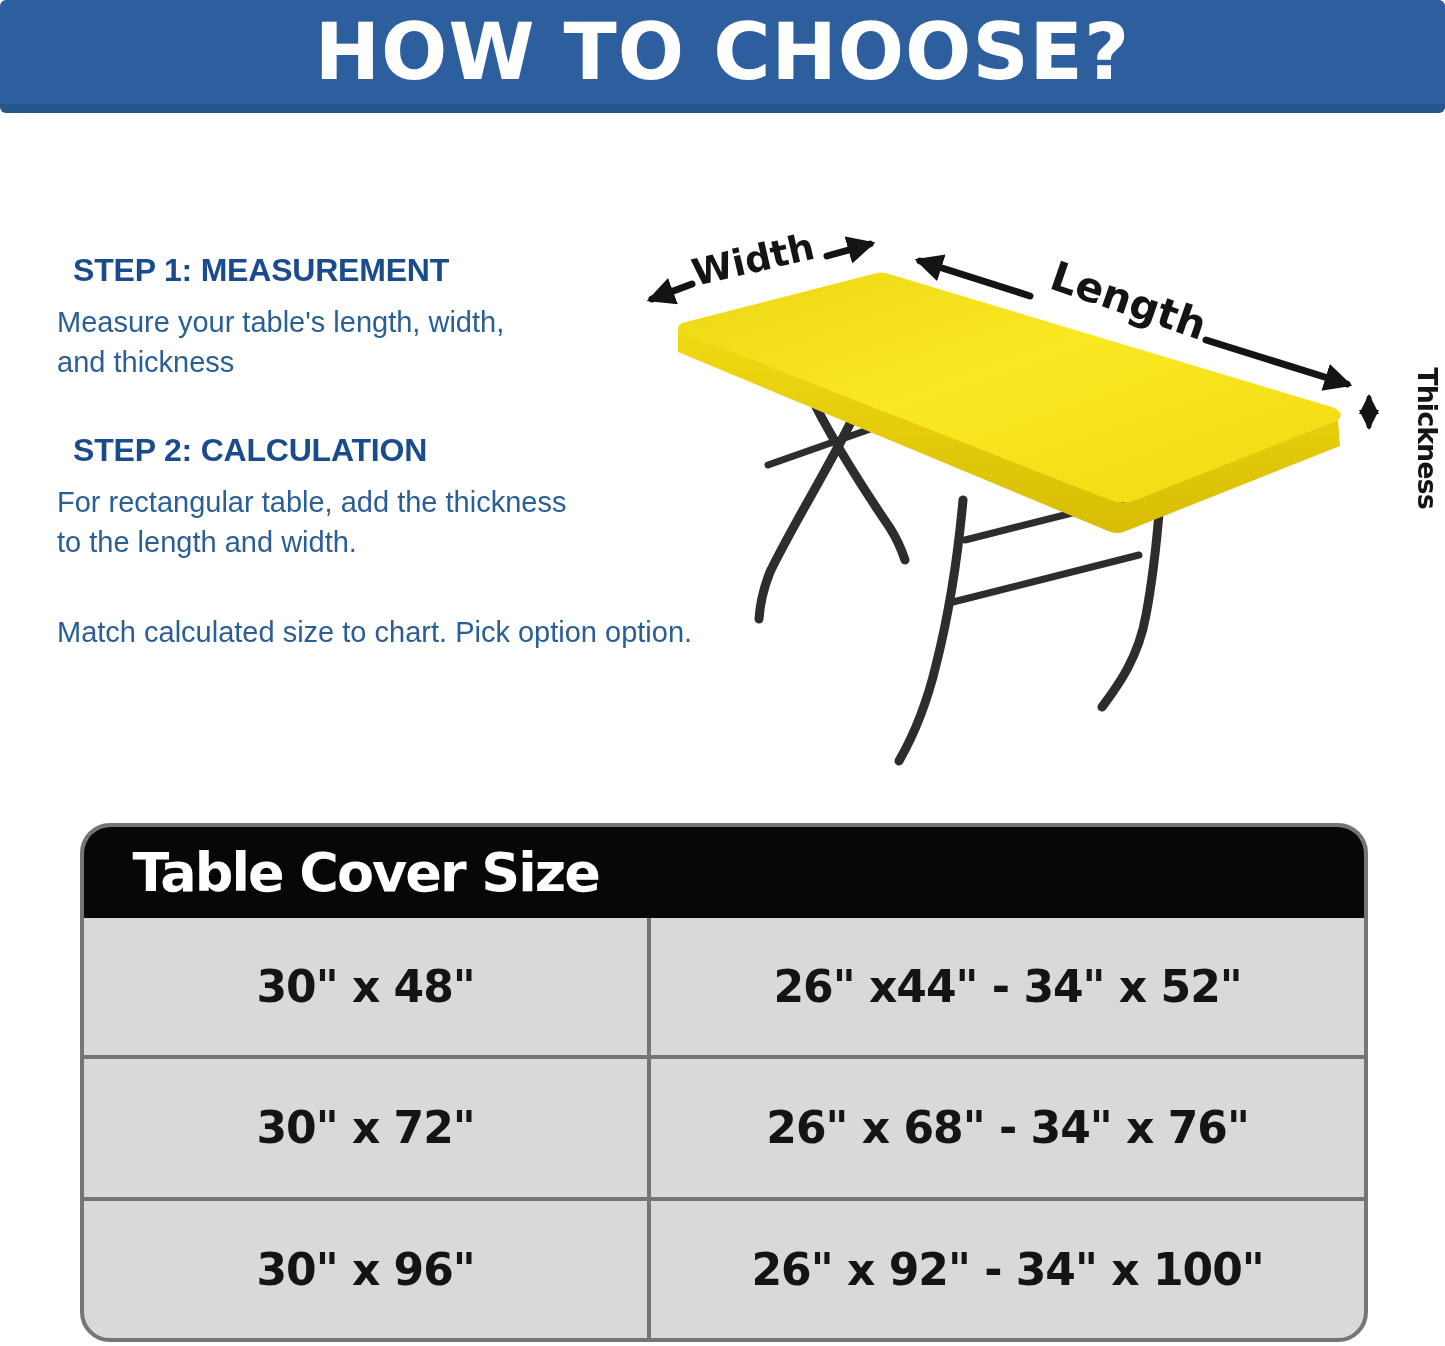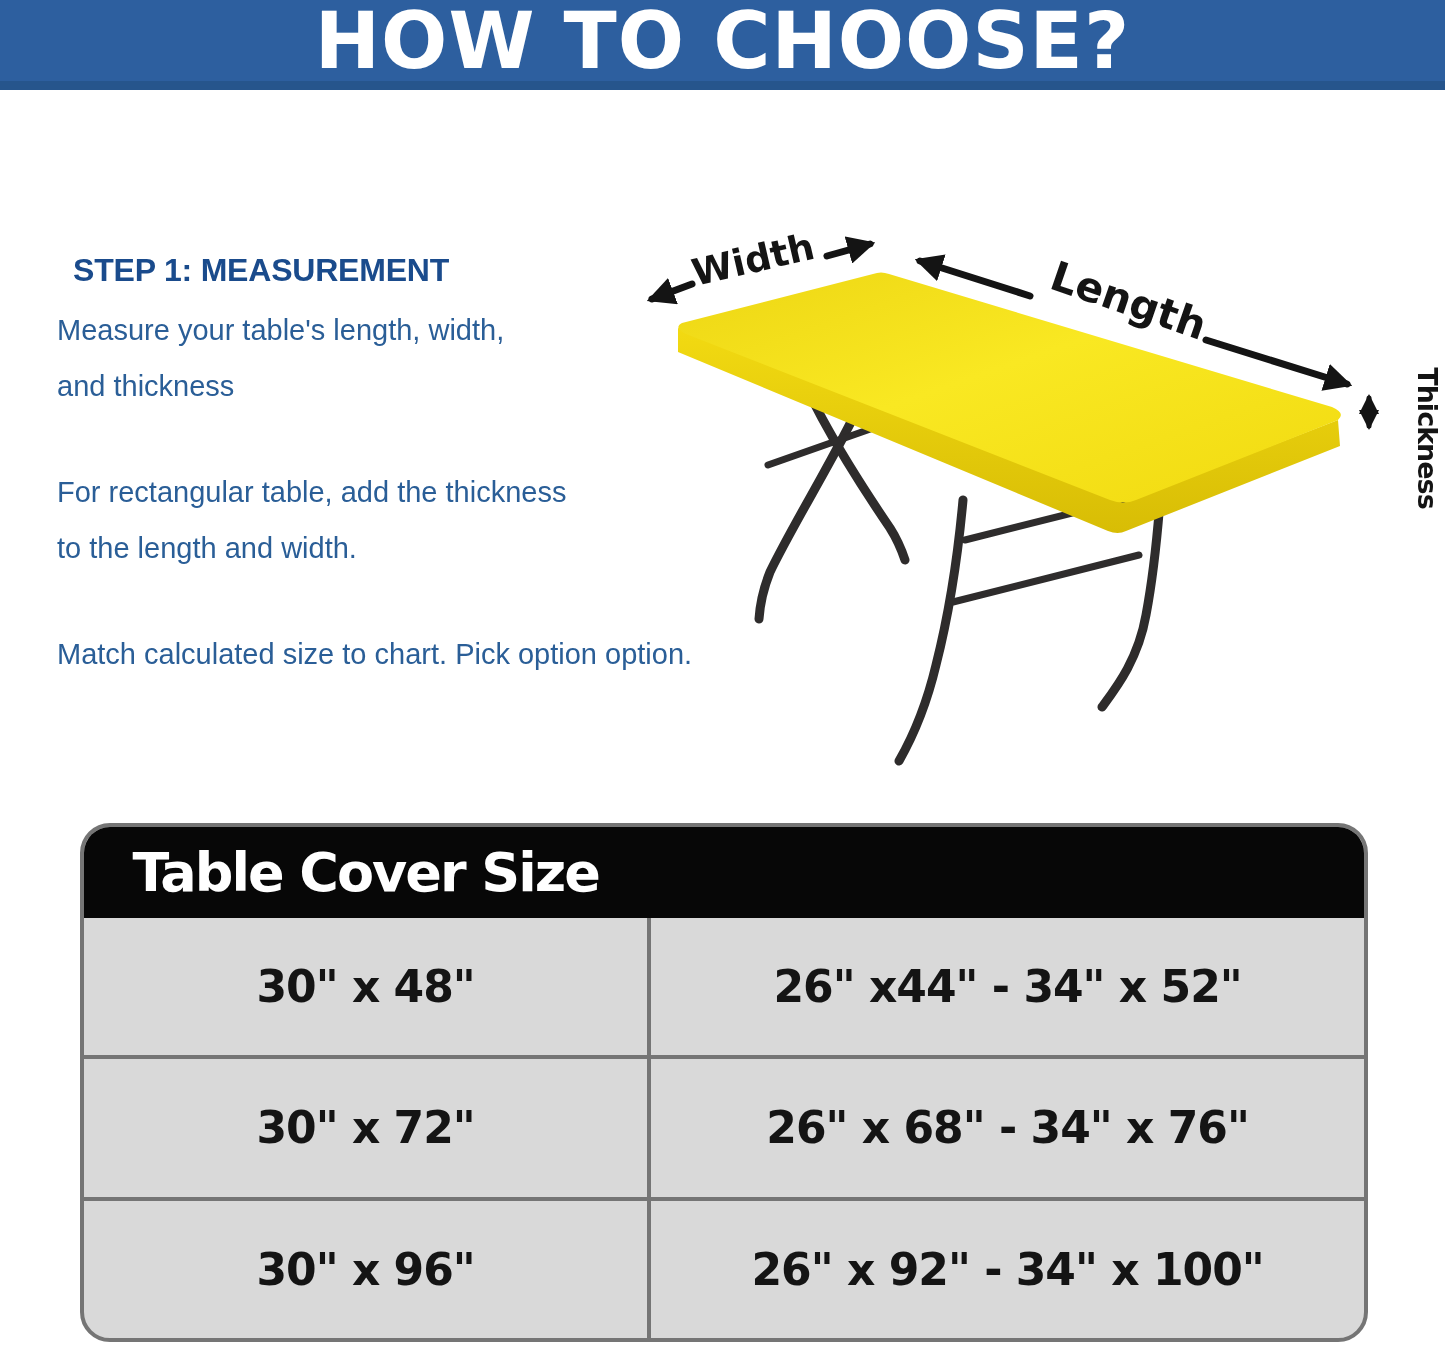--- a/index.html
+++ b/index.html
@@ -11,26 +11,27 @@
     background: #ffffff;
     overflow: hidden;
     font-family: "Liberation Sans", sans-serif;
   }
 
   
   .banner {
     position: absolute;
     top: 0; left: 0;
     width: 100%;
-    height: 90px;
+    height: 113px;
     background: #2d5f9f;
     border-bottom: 9px solid #26558c;
     display: flex;
     align-items: center;
     justify-content: center;
+    border-radius: 6px;
   }
   .banner h1 {
     margin: 0;
     font-family: "DejaVu Sans", sans-serif;
     font-weight: bold;
     font-size: 78px;
     letter-spacing: 1px;
     color: #ffffff;
     white-space: nowrap;
   }
@@ -46,21 +47,21 @@
   .step h2 {
     margin: 0 0 13px 16px;
     font-size: 32px;
     font-weight: bold;
     color: #1a4b8c;
     letter-spacing: -0.2px;
   }
   .step p {
     margin: 0;
     font-size: 29px;
-    line-height: 56px;
+    line-height: 40px;
     color: #2a5e97;
     white-space: pre-line;
   }
 
   
   .diagram {
     position: absolute;
     left: 618px;
     top: 210px;
     width: 822px;
@@ -132,20 +133,21 @@
     <h1>HOW TO CHOOSE?</h1>
   </header>
 
   <section class="steps">
     <div class="step">
       <h2>STEP 1: MEASUREMENT</h2>
       <p>Measure your table's length, width,
 and thickness</p>
     </div>
     <div class="step">
+      <h2>STEP 2: CALCULATION</h2>
       <p>For rectangular table, add the thickness
 to the length and width.</p>
     </div>
     <div class="step">
       <p>Match calculated size to chart. Pick option option.</p>
     </div>
   </section>
 
   <div class="diagram">
     <svg viewBox="0 0 822 562" width="822" height="562" xmlns="http://www.w3.org/2000/svg">

